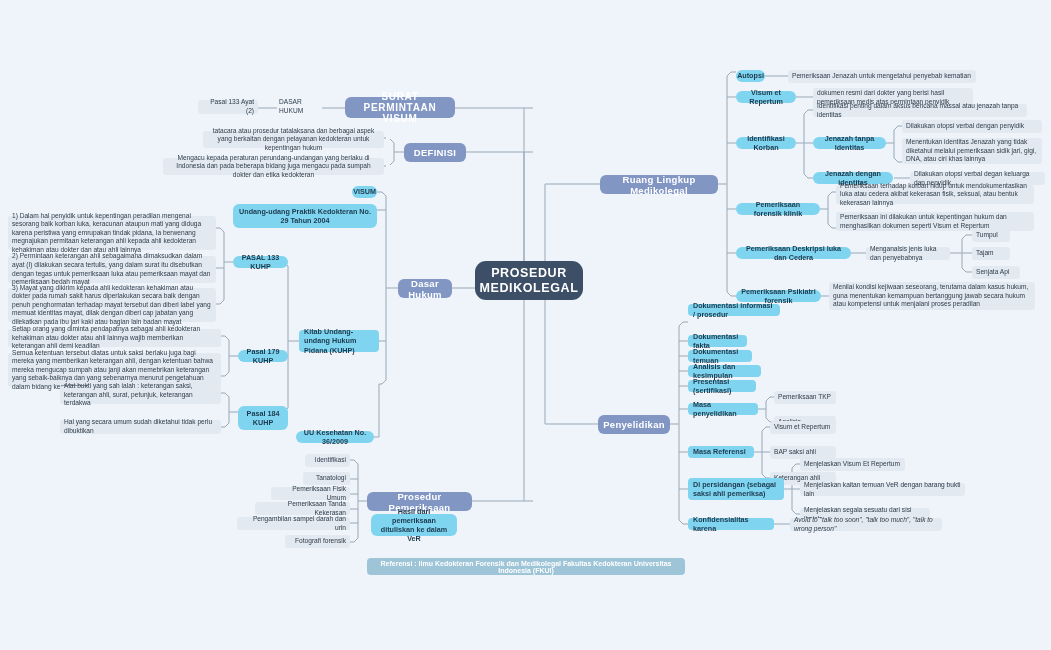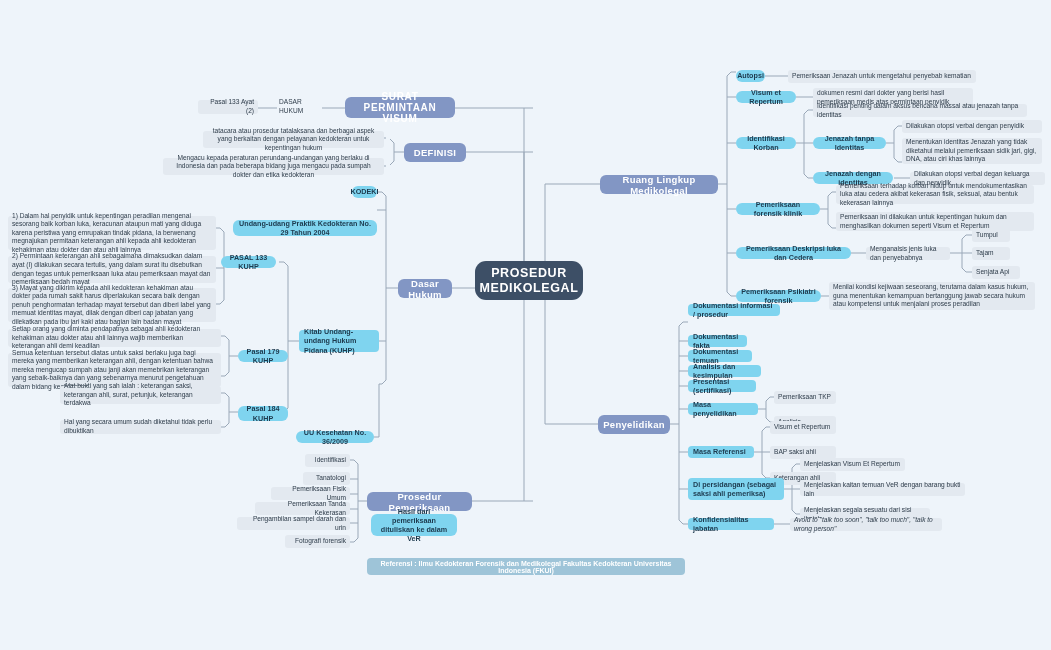--- a/index.html
+++ b/index.html
@@ -270,34 +270,34 @@
 </div>
 <div class="node n-leaf c" style="left:163px;top:158px;width:221px;height:17px;">
   <span>Mengacu kepada peraturan perundang-undangan yang berlaku di Indonesia dan pada beberapa bidang juga mengacu pada sumpah dokter dan etika kedokteran</span>
 </div>
 
 <div class="node n-main" style="left:398px;top:279px;width:54px;height:19px;">
   <span>Dasar Hukum</span>
 </div>
 
 <div class="node n-cyan c" style="left:352px;top:186px;width:25px;height:12px;">
-  <span>KODEKI</span>
-</div>
-<div class="node n-cyan c" style="left:233px;top:204px;width:144px;height:16px;margin-top:16px;">
+  <span>VISUM</span>
+</div>
+<div class="node n-cyan c" style="left:233px;top:204px;width:144px;height:24px;">
   <span>Undang-udang Praktik Kedokteran No. 29 Tahun 2004</span>
 </div>
 <div class="node n-cyan c" style="left:296px;top:431px;width:78px;height:12px;">
   <span>UU Kesehatan No. 36/2009</span>
 </div>
 
 <div class="node n-cyan" style="left:299px;top:330px;width:80px;height:22px;">
   <span>Kitab Undang-undang Hukum Pidana (KUHP)</span>
 </div>
 
-<div class="node n-cyan c" style="left:221px;top:256px;width:55px;height:12px;">
+<div class="node n-cyan c" style="left:233px;top:256px;width:55px;height:12px;">
   <span>PASAL 133 KUHP</span>
 </div>
 <div class="node n-leaf" style="left:8px;top:216px;width:208px;height:34px;">
   <span>1) Dalam hal penyidik untuk kepentingan peradilan mengenai sesorang baik korban luka, keracunan ataupun mati yang diduga karena peristiwa yang emrupakan tindak pidana, Ia berwenang megnajukan permitaan keterangan ahli kepada ahli kedokteran kehakiman atau dokter dan atau ahli lainnya</span>
 </div>
 <div class="node n-leaf" style="left:8px;top:256px;width:208px;height:27px;">
   <span>2) Permintaan keterangan ahli sebagaimana dimaksudkan dalam ayat (I) dilakukan secara tertulis, yang dalam surat itu disebutkan dengan tegas untuk pemeriksaan luka atau pemeriksaan mayat dan pemeriksaan bedah mayat</span>
 </div>
 <div class="node n-leaf" style="left:8px;top:288px;width:208px;height:34px;">
   <span>3) Mayat yang dikirim kepada ahli kedokteran kehakiman atau dokter pada rumah sakit harus diperlakukan secara baik dengan penuh penghormatan terhadap mayat tersebut dan diberi label yang memuat identitas mayat, dilak dengan diberi cap jabatan yang dilekatkan pada ibu jari kaki atau bagian lain badan mayat</span>
@@ -306,21 +306,21 @@
 <div class="node n-cyan c" style="left:238px;top:350px;width:50px;height:12px;">
   <span>Pasal 179 KUHP</span>
 </div>
 <div class="node n-leaf" style="left:8px;top:329px;width:213px;height:18px;">
   <span>Setiap orang yang diminta pendapatnya sebagai ahli kedokteran kehakiman atau dokter atau ahli lainnya wajib memberikan keterangan ahli demi keadilan</span>
 </div>
 <div class="node n-leaf" style="left:8px;top:353px;width:213px;height:34px;">
   <span>Semua ketentuan tersebut diatas untuk saksi berlaku juga bagi mereka yang memberikan keterangan ahli, dengan ketentuan bahwa mereka mengucap sumpah atau janji akan memebrikan keterangan yang sebaik-baiknya dan yang sebenarnya menurut pengetahuan dalam bidang keahliannya</span>
 </div>
 
-<div class="node n-cyan c" style="left:238px;top:406px;width:50px;height:15px;align-items:center;">
+<div class="node n-cyan c" style="left:238px;top:406px;width:50px;height:24px;align-items:center;">
   <span>Pasal 184 KUHP</span>
 </div>
 <div class="node n-leaf" style="left:60px;top:386px;width:161px;height:18px;">
   <span>Alat bukti yang sah ialah : keterangan saksi, keterangan ahli, surat, petunjuk, keterangan terdakwa</span>
 </div>
 <div class="node n-leaf" style="left:60px;top:420px;width:161px;height:14px;">
   <span>Hal yang secara umum sudah diketahui tidak perlu dibuktikan</span>
 </div>
 
 <div class="node n-main" style="left:367px;top:492px;width:105px;height:19px;">
@@ -471,21 +471,21 @@
   <span>Menjelaskan Visum Et Repertum</span>
 </div>
 <div class="node n-leaf" style="left:800px;top:483px;width:165px;height:13px;">
   <span>Menjelaskan kaitan temuan VeR dengan barang bukti lain</span>
 </div>
 <div class="node n-leaf" style="left:800px;top:508px;width:130px;height:13px;">
   <span>Menjelaskan segala sesuatu dari sisi ilmiah</span>
 </div>
 
 <div class="node n-cyan" style="left:688px;top:518px;width:86px;height:12px;">
-  <span>Konfidensialitas jabatan</span>
+  <span>Konfidensialitas karena</span>
 </div>
 <div class="node n-leaf ital" style="left:790px;top:518px;width:152px;height:13px;">
   <span>Avoid to "talk too soon", "talk too much", "talk to wrong person"</span>
 </div>
 
 <div class="node n-footer" style="left:367px;top:558px;width:318px;height:17px;">
   <span>Referensi : Ilmu Kedokteran Forensik dan Medikolegal Fakultas Kedokteran Universitas Indonesia (FKUI)</span>
 </div>
 
 </div>

